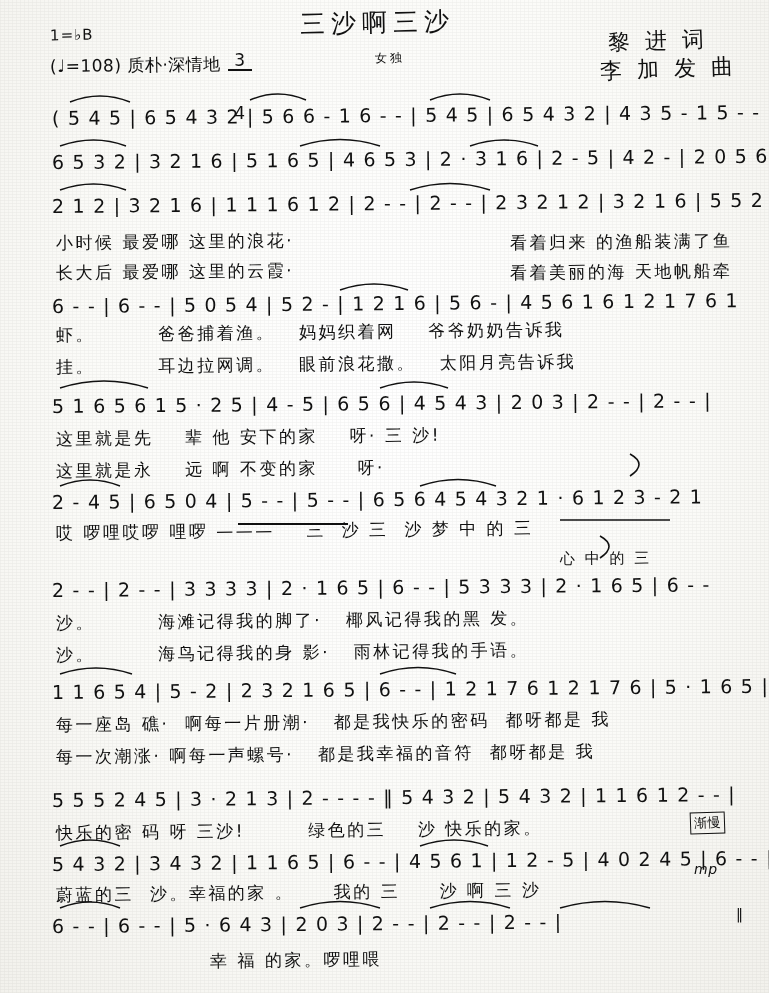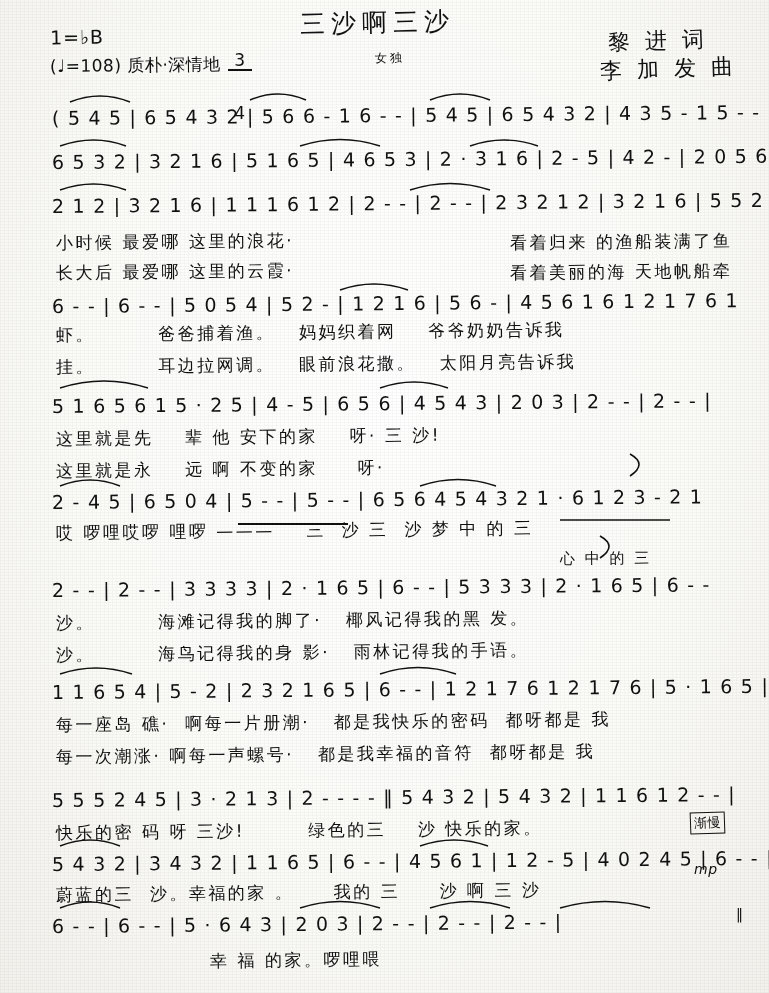--- a/index.html
+++ b/index.html
@@ -36,21 +36,21 @@
   }
   .title{
     position:absolute;
     left:300px;top:6px;
     font-size:25px;
     letter-spacing:6px;
     transform:rotate(-1.2deg);
     font-family:"DejaVu Sans", sans-serif;
   }
   .key-sig{
-    position:absolute;left:50px;top:26px;font-size:19px;letter-spacing:1px;
+    position:absolute;left:50px;top:26px;font-size:15px;letter-spacing:1px;
     transform:rotate(-1deg);
   }
   .meter{
     position:absolute;left:228px;top:18px;font-size:17px;text-align:center;
     line-height:1.0;
   }
   .meter .num{display:block;border-bottom:2px solid #111;padding:0 4px;}
   .meter .den{display:block;padding:0 4px;}
   .tempo{
     position:absolute;left:50px;top:54px;font-size:17px;letter-spacing:.5px;

